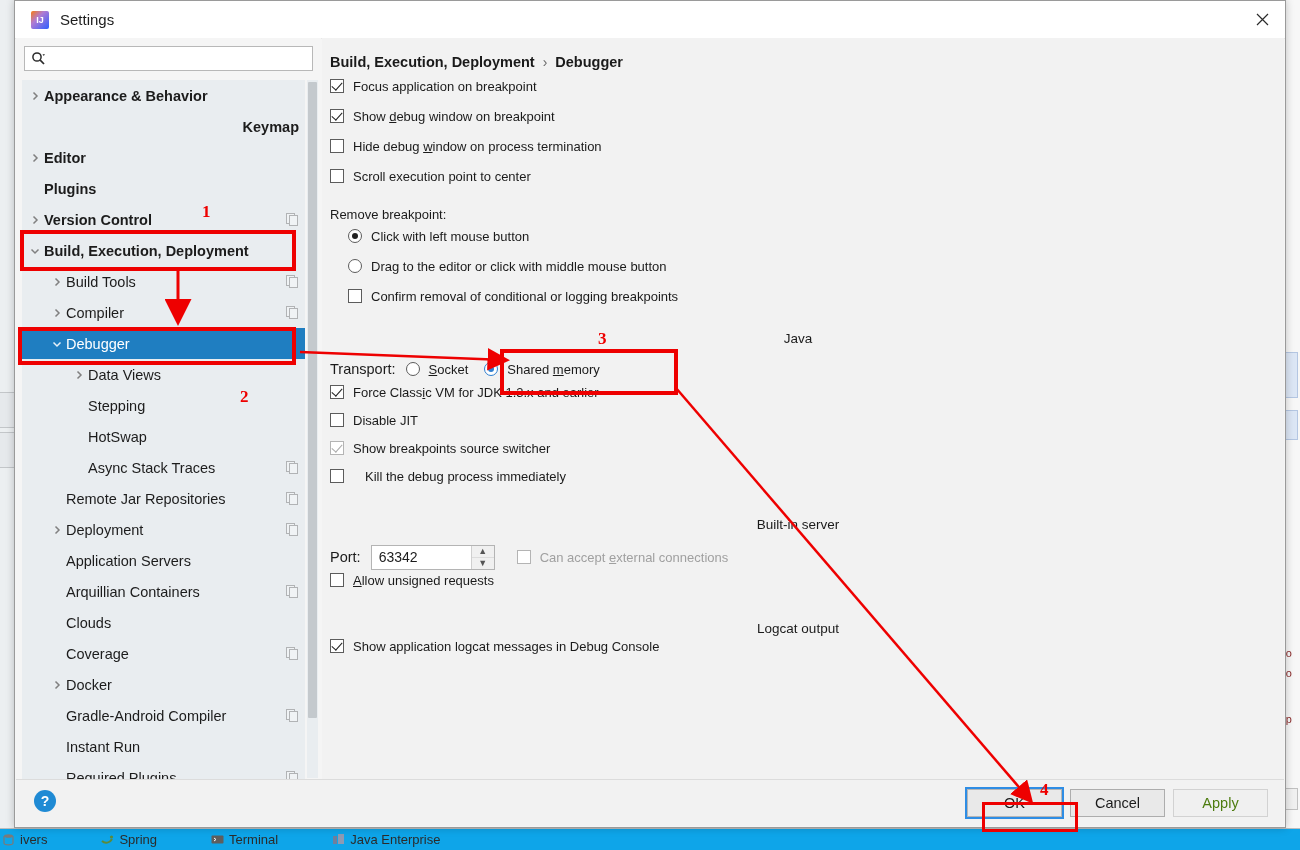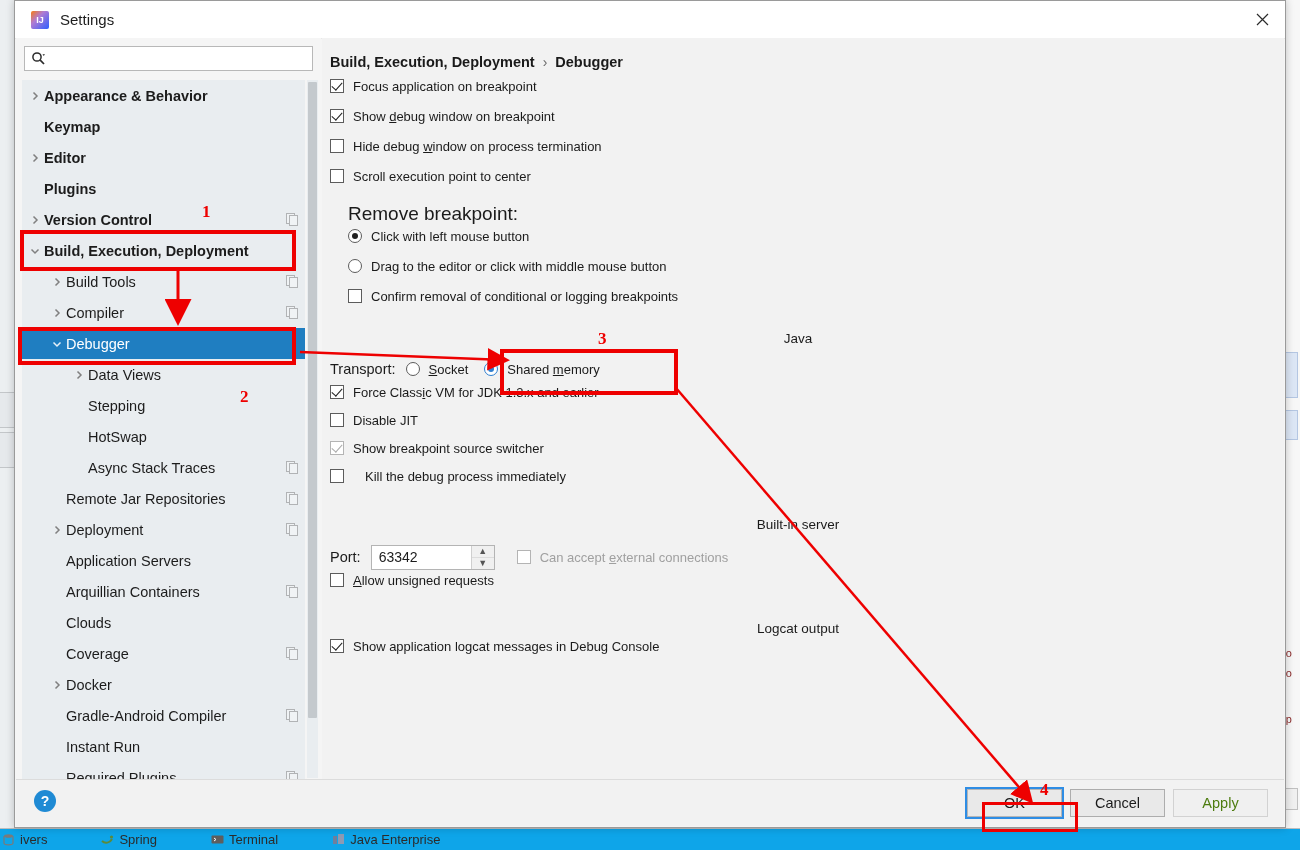--- a/index.html
+++ b/index.html
@@ -60,21 +60,21 @@
   .opt.ind{padding-left:18px;}
   .opt.disabled{color:#a0a0a0;}
   .cb{width:14px;height:14px;border:1px solid #5c5c5c;background:#fff;flex:none;margin-right:9px;position:relative;box-sizing:border-box;}
   .cb.on::after{content:"";position:absolute;left:3px;top:0px;width:5px;height:9px;border:solid #1f1f1f;border-width:0 1.7px 1.7px 0;transform:rotate(42deg);}
   .cb.dis{border-color:#b4b4b4;}
   .cb.dis.on::after{border-color:#aaaaaa;}
   .rb{width:14px;height:14px;border:1px solid #5c5c5c;border-radius:50%;background:#fff;flex:none;margin-right:9px;position:relative;box-sizing:border-box;}
   .rb.on::after{content:"";position:absolute;left:3px;top:3px;width:6px;height:6px;border-radius:50%;background:#222;}
   .rb.blue{border-color:#2f7fd0;}
   .rb.blue.on::after{background:#2f7fd0;}
-  .plain-label{font-size:19px;color:#1b1b1b;height:30px;display:flex;align-items:center;margin-left:18px;}
+  .plain-label{font-size:13px;color:#1b1b1b;height:30px;display:flex;align-items:center;}
   u{text-decoration:underline;}
 
   .group{margin-top:12px;}
   .group-head{display:flex;align-items:center;gap:8px;font-size:13.5px;color:#1b1b1b;height:18px;flex-direction:column;}
   .group-head .rule{flex:1;height:1px;background:#c8c8c8;}
 
   .row{display:flex;align-items:center;height:32px;gap:0;}
   .row .lbl{font-size:14.5px;color:#1b1b1b;margin-right:10px;}
   .spinner{display:flex;align-items:stretch;border:1px solid #b4b4b4;background:#fff;height:25px;width:124px;box-sizing:border-box;}
   .spinner input{border:0;outline:0;flex:1;padding-left:7px;font-size:14px;font-family:"Liberation Sans",sans-serif;color:#1b1b1b;background:transparent;width:10px;}
@@ -182,21 +182,21 @@
 
     <div id="tree">
         <div class="tree-row top" style="padding-left: 4px;">
           <span class="arrow">
             <svg width="10" height="10" viewBox="0 0 10 10">
               <path d="M3.5 1.5 L7 5 L3.5 8.5" fill="none" stroke="currentColor" stroke-width="1.5"></path>
             </svg>
           </span>
           <span class="label">Appearance &amp; Behavior</span>
         </div>
-        <div class="tree-row top" style="padding-left: 4px;">
+        <div class="tree-row top" style="padding-left: 4px; justify-content: flex-end;">
           <span class="arrow"></span>
           <span class="label">Keymap</span>
         </div>
         <div class="tree-row top" style="padding-left: 4px;">
           <span class="arrow">
             <svg width="10" height="10" viewBox="0 0 10 10">
               <path d="M3.5 1.5 L7 5 L3.5 8.5" fill="none" stroke="currentColor" stroke-width="1.5"></path>
             </svg>
           </span>
           <span class="label">Editor</span>
@@ -419,21 +419,21 @@
       <div class="opt" style="height:28px;">
         <span class="cb on"></span>
         <span>Force Class<u>i</u>c VM for JDK 1.3.x and earlier</span>
       </div>
       <div class="opt" style="height:28px;">
         <span class="cb"></span>
         <span>Disable JIT</span>
       </div>
       <div class="opt" style="height:28px;">
         <span class="cb dis on"></span>
-        <span>Show breakpoint source switcher</span>
+        <span>Show breakpoints source switcher</span>
       </div>
       <div class="opt" style="height:28px;gap:12px;">
         <span class="cb"></span>
         <span>Kill the debug process immediately</span>
       </div>
     </div>
 
     <div class="group" style="margin-top:20px;">
       <div class="group-head">
         <span>Built-in server</span>

